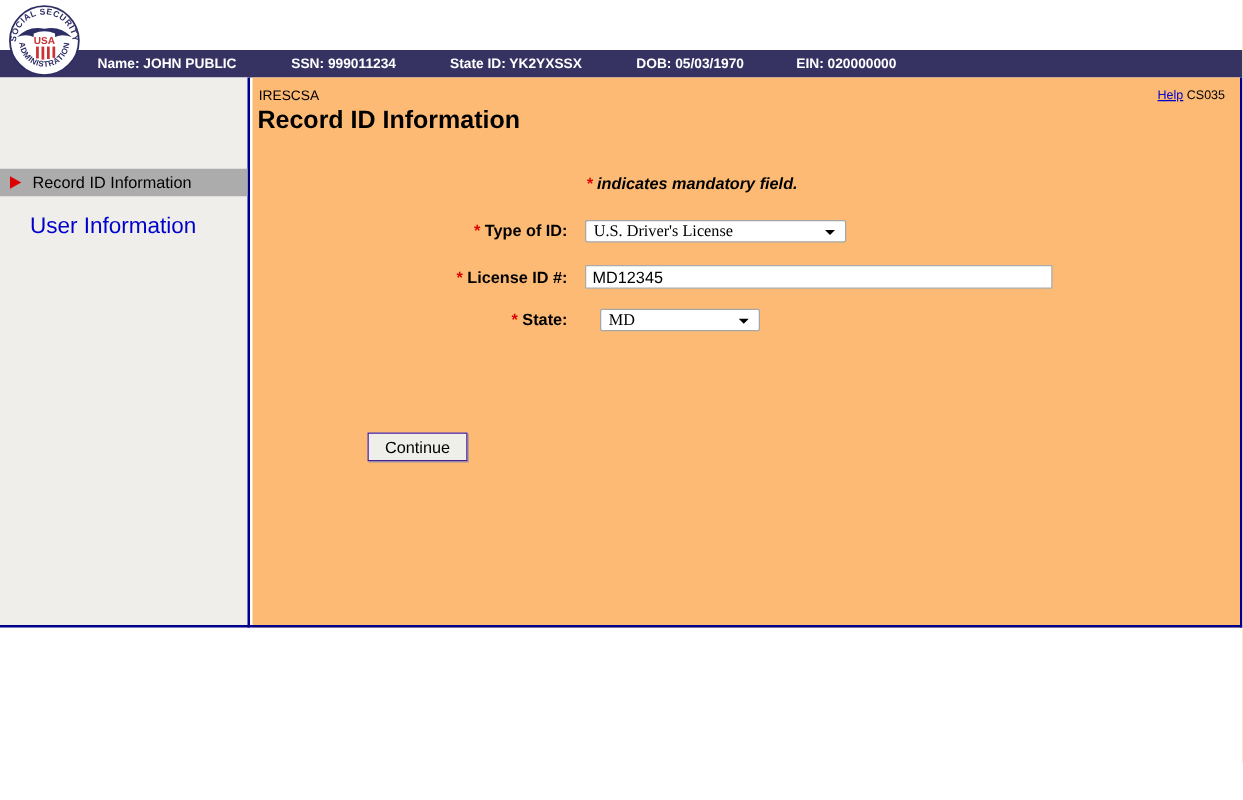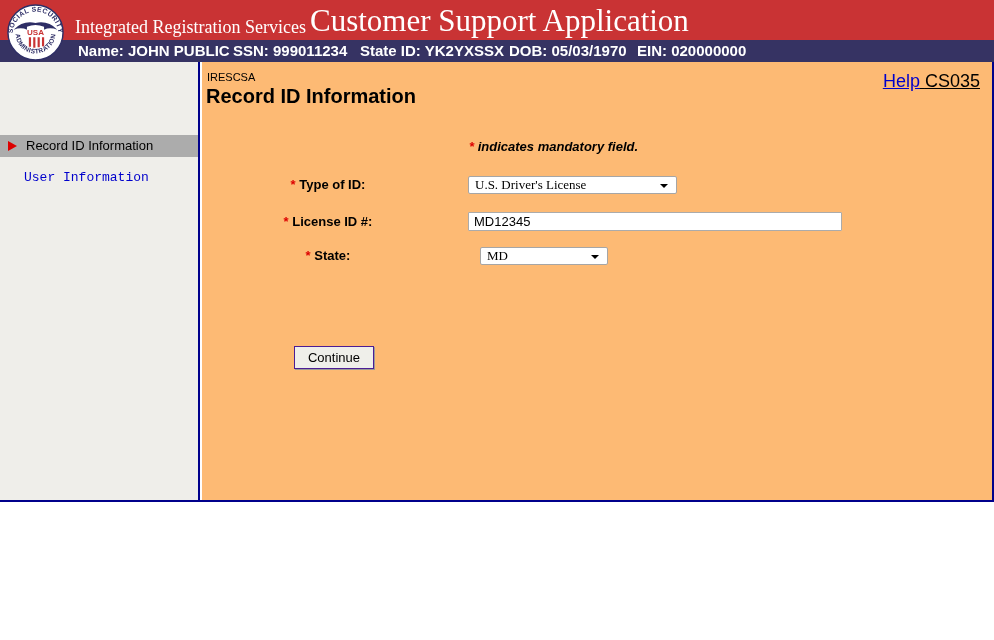--- a/index.html
+++ b/index.html
@@ -4,68 +4,64 @@
 <style>
   * { margin:0; padding:0; box-sizing:border-box; }
   body { background:#fff; font-family:"Liberation Sans", sans-serif; }
   .screen{ position:relative; width:994px; height:640px; background:#fff; overflow:hidden; }
 
   
   .red-bar{ position:absolute; left:0; top:0; width:994px; height:40px; background:#C93334; }
   .app-subtitle{ position:absolute; left:75px; top:17px; color:#fff; font-family:"Liberation Serif", serif; font-size:18px; line-height:1.15; white-space:nowrap; }
   .app-title{ position:absolute; left:310px; top:3px; color:#fff; font-family:"Liberation Serif", serif; font-size:31px; line-height:1.15; white-space:nowrap; }
   .user-bar{ position:absolute; left:0; top:40px; width:994px; height:22px; background:#363363; }
-  .user-bar span{ position:absolute; top:0; line-height:22px; color:#fff; font-size:15px; font-weight:bold; white-space:nowrap; }
+  .user-bar span{ position:absolute; top:0; line-height:22px; color:#fff; font-size:11px; font-weight:bold; white-space:nowrap; }
   .ub-name{ left:78px; } .ub-ssn{ left:233px; } .ub-uid{ left:360px; } .ub-dob{ left:509px; } .ub-ein{ left:637px; }
 
   
   .logo{ position:absolute; left:7px; top:4px; width:57px; height:57px; }
 
   
   .sidebar{ position:absolute; left:0; top:62px; width:200px; height:440px; background:#EFEEEA; border-right:2px solid #00008B; }
-  .side-link{ position:absolute; left:24px; font-size:13px; color:#0000CC; text-decoration:none; cursor:pointer; white-space:nowrap;font-family:Liberation Mono, monospace; }
+  .side-link{ position:absolute; left:24px; font-size:18px; color:#0000CC; text-decoration:none; cursor:pointer; white-space:nowrap; }
   .side-link.l0{ top:77px; } .side-link.l1{ top:108px; }
   .side-active{ position:absolute; left:0; top:73px; width:198px; height:22px; background:#ACACAC; }
   .side-active .arrow{ position:absolute; left:8px; top:6px; width:0; height:0; border-left:9px solid #DD0000; border-top:5px solid transparent; border-bottom:5px solid transparent; }
   .side-active .lbl{ position:absolute; left:26px; top:0; line-height:22px; font-size:13px; color:#000; white-space:nowrap; }
 
   
   .content{ position:absolute; left:202px; top:62px; width:790px; height:440px; background:#fdba74; }
   .right-line{ position:absolute; right:0; top:62px; width:2px; height:440px; background:#00008B; }
   .bottom-line{ position:absolute; left:0; top:500px; width:994px; height:2px; background:#00008B; }
 
   .breadcrumb{ position:absolute; left:5px; top:9px; font-size:11px; color:#000; }
   .page-title{ position:absolute; left:4px; top:23px; font-size:20px; font-weight:bold; color:#000; white-space:nowrap; }
-  .help-zone{ position:absolute; right:12px; top:9px; font-size:18px; color:#000; white-space:nowrap;text-decoration:underline; }
+  .help-zone{ position:absolute; right:12px; top:9px; font-size:10px; color:#000; white-space:nowrap; }
   .help-zone a{ color:#0000CC; text-decoration:underline; cursor:pointer; }
 
   .mandatory{ position:absolute; left:267px; top:77px; font-size:13px; font-weight:bold; color:#000; white-space:nowrap;font-style:italic; }
   .req{ color:#DD0000; font-weight:bold; }
 
-  .form-label{ position:absolute; left:0; width:252px; text-align:center; font-size:13px; font-weight:bold; color:#000; white-space:nowrap; }
+  .form-label{ position:absolute; left:0; width:252px; text-align:right; font-size:13px; font-weight:bold; color:#000; white-space:nowrap; }
   .fl-0{ top:114px; line-height:18px; } .fl-1{ top:150px; line-height:19px; } .fl-2{ top:185px; line-height:18px; }
 
   .selectbox{ position:absolute; height:18px; background:#fff; border:1px solid #A6A6A6; border-radius:2px; font-size:13px; line-height:16px; padding-left:6px; cursor:pointer;font-family:Liberation Serif, serif; }
   .sel-type{ left:266px; top:114px; width:209px; }
   .sel-state{ left:278px; top:185px; width:128px; }
   .selectbox .caret{ position:absolute; right:8px; top:7px; width:0; height:0; border-top:4px solid #000; border-left:4px solid transparent; border-right:4px solid transparent; }
 
   .textinput{ position:absolute; left:266px; top:150px; width:374px; height:19px; border:1px solid #ABABAB; border-radius:1px; font-size:13px; padding:0 5px; font-family:"Liberation Sans", sans-serif; color:#000; background:#fff; }
 
   .continue-btn{ position:absolute; left:92px; top:284px; width:80px; height:23px; background:#EFEFEA; border:1px solid #4c1d95; box-shadow:1px 1px 0 #9a9a96; font-size:13px; font-family:"Liberation Sans", sans-serif; color:#000; cursor:pointer; }
 </style>
 </head>
 <body>
 
 <div class="screen">
 
-  <div class="red-bar">
-    <div class="app-subtitle">Integrated Registration Services</div>
-    <div class="app-title">Customer Support Application</div>
-  </div>
 
   <div class="user-bar">
     <span class="ub-name">Name: JOHN PUBLIC</span>
     <span class="ub-ssn">SSN: 999011234</span>
     <span class="ub-uid">State ID: YK2YXSSX</span>
     <span class="ub-dob">DOB: 05/03/1970</span>
     <span class="ub-ein">EIN: 020000000</span>
   </div>
 
   <div class="logo">

